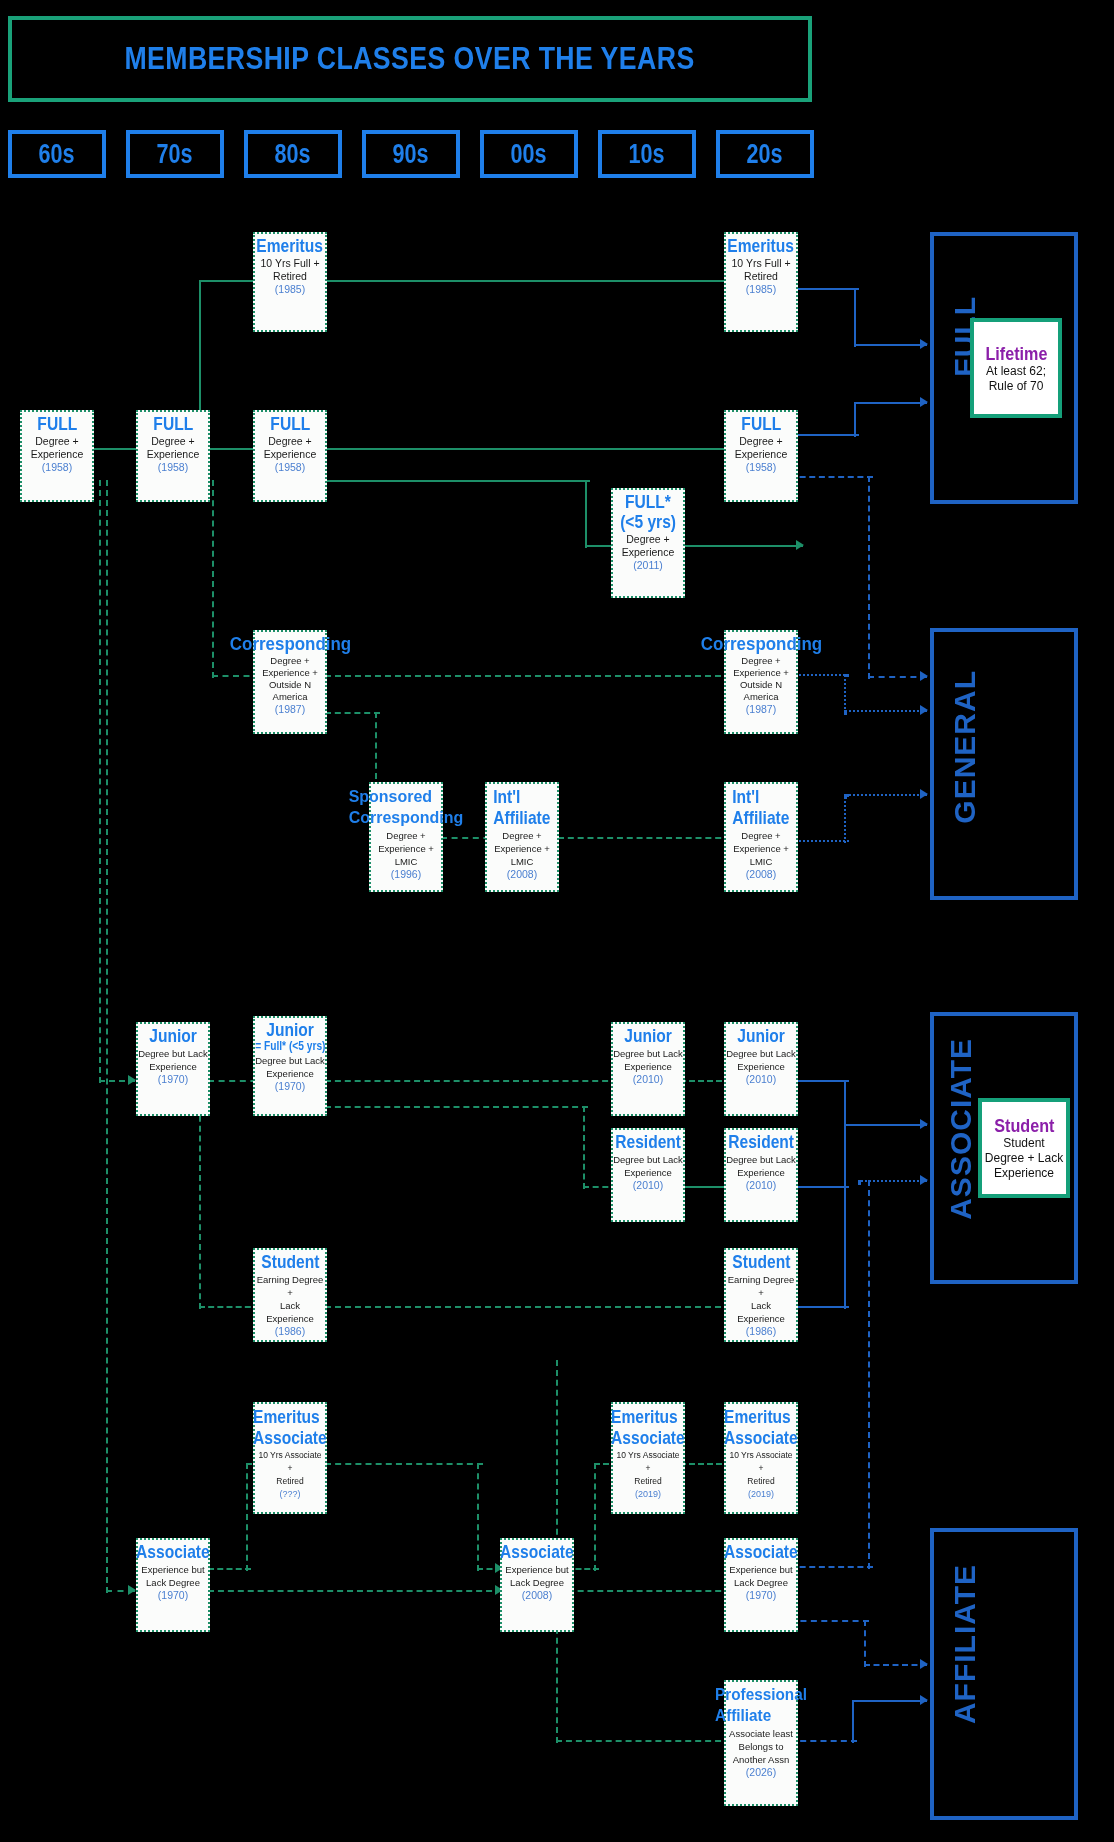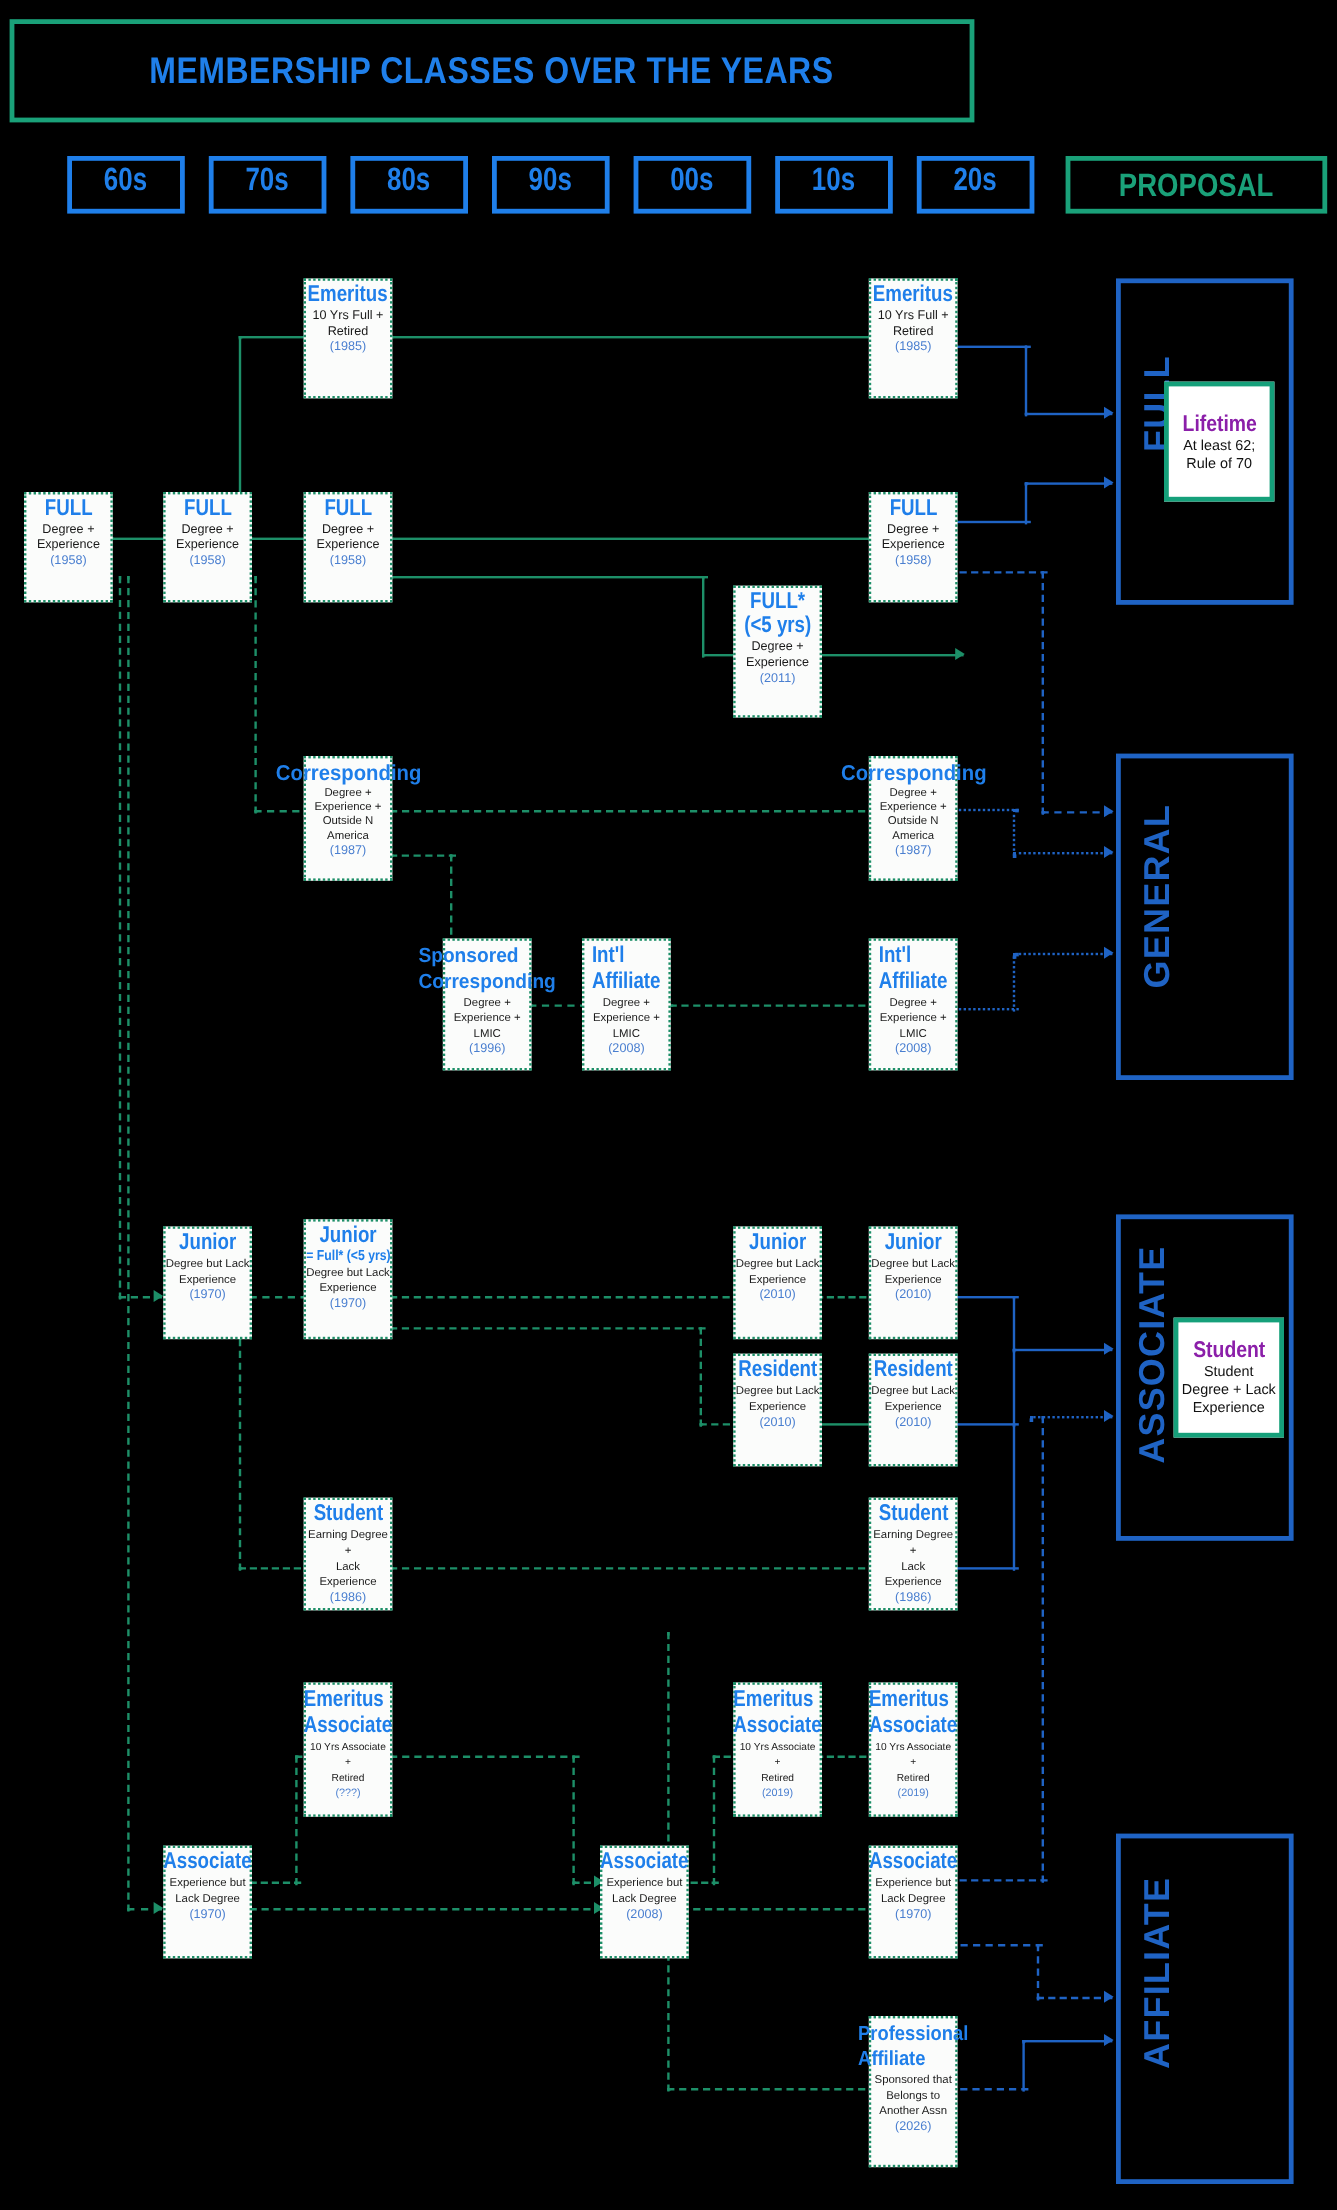--- a/index.html
+++ b/index.html
@@ -7,21 +7,21 @@
        font-family:"Liberation Sans", sans-serif;color:#fff;}
   #stage{position:absolute;left:0;top:0;width:1114px;height:1842px;background:#000;}
 
   
   .title-box{position:absolute;left:8px;top:16px;width:804px;height:86px;
     border:4px solid #1aa179;box-sizing:border-box;display:flex;align-items:center;justify-content:center;}
   .title-text{color:#1f7fea;font-size:31px;font-weight:bold;letter-spacing:.5px;
     transform:scaleX(.86);transform-origin:center;white-space:nowrap;}
 
   .decade{position:absolute;top:130px;height:48px;border:4px solid #1f7fea;box-sizing:border-box;
-    display:flex;justify-content:center;margin-left:48px;}
+    display:flex;align-items:center;justify-content:center;}
   .decade span{color:#1f7fea;font-size:27px;font-weight:bold;transform:scaleX(.8);}
 
   .proposal-box{position:absolute;left:888px;top:130px;width:218px;height:48px;
     border:4px solid #1aa179;box-sizing:border-box;display:flex;align-items:center;justify-content:center;}
   .proposal-box span{color:#1aa179;font-size:27px;font-weight:bold;transform:scaleX(.85);}
 
   
   .node{position:absolute;background:#fbfcfb;border:2.5px dotted #1d8f68;box-sizing:border-box;
     display:flex;flex-direction:column;align-items:center;justify-content:flex-start;
     padding-top:2px;overflow:visible;z-index:5;}
@@ -79,23 +79,20 @@
   <div class="decade" style="left:480px;width:98px">
       <span>00s</span>
     </div>
   <div class="decade" style="left:598px;width:98px">
       <span>10s</span>
     </div>
   <div class="decade" style="left:716px;width:98px">
       <span>20s</span>
     </div>
 
-  <div class="proposal-box">
-    <span>PROPOSAL</span>
-  </div>
 
   <div class="panel" style="left:930px;top:232px;width:148px;height:272px">
     <div class="panel-label" style="left:14px;top:60px">FULL</div>
   </div>
   <div class="pnode" style="left:970px;top:318px;width:92px;height:100px">
     <div class="pt">Lifetime</div>
     <div class="pd" style="white-space:pre-line">At least 62;
 Rule of 70</div>
   </div>
 
@@ -458,19 +455,19 @@
   <div class="node" style="left:724px;top:1538px;width:74px;height:94px">
     <div class="n-title">Associate</div>
     <div class="n-desc" style="font-size: 9.5px; white-space: pre-line;">Experience but
 Lack Degree</div>
     <div class="n-year">(1970)</div>
   </div>
 
   <div class="node" style="left:724px;top:1680px;width:74px;height:126px">
     <div class="n-title two" style="font-size: 17px; transform: scaleX(0.9); white-space: pre-line;">Professional
 Affiliate</div>
-    <div class="n-desc" style="font-size: 9.5px; white-space: pre-line;">Sponsored that
+    <div class="n-desc" style="font-size: 9.5px; white-space: pre-line;">Associate least
 Belongs to
 Another Assn</div>
     <div class="n-year">(2026)</div>
   </div>
 
 </div>
 
 </body></html>

